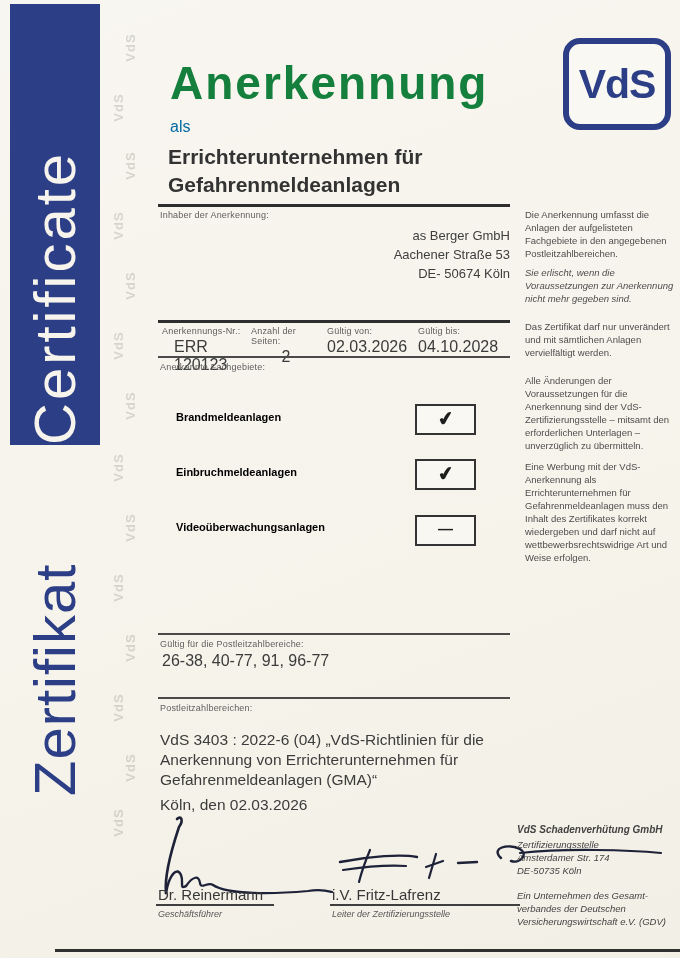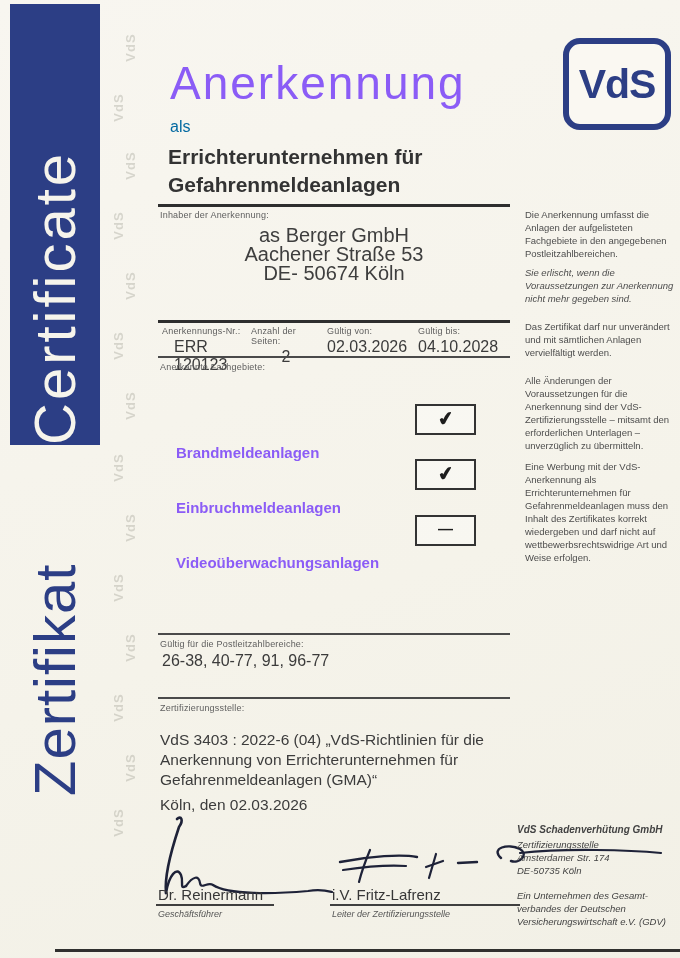--- a/index.html
+++ b/index.html
@@ -20,33 +20,33 @@
   .spine-zertifikat{left:10px;top:446px;width:90px;height:350px;color:#2c3e85;
     font-size:58px;font-weight:500;letter-spacing:1px;}
   
   .wm{position:absolute;transform:rotate(-90deg);color:#8d8d80;opacity:.30;
     font-size:13px;font-weight:700;letter-spacing:1px;}
   
   .vds-logo{left:563px;top:38px;width:96px;height:80px;border:6px solid #2c3e85;
     border-radius:17px;background:#faf8f2;display:flex;align-items:center;justify-content:center;}
   .vds-logo span{color:#2c3e85;font-size:41px;font-weight:700;letter-spacing:-1px;}
   
-  .title{left:170px;top:56px;font-size:46px;font-weight:400;color:#8b5cf6;letter-spacing:2px;}
+  .title{left:170px;top:56px;font-size:46px;font-weight:700;color:#15803d;letter-spacing:2px;}
   .als{left:170px;top:118px;font-size:16px;color:#0369a1;}
   .subtitle{left:168px;top:143px;width:350px;font-size:21px;font-weight:700;color:#333;line-height:28px;}
   
   .rule{background:#2e2e2e;}
   .rule.thin{background:#4a4a4a;}
   
   .lbl{font-size:9px;color:#5e5e5e;letter-spacing:.2px;}
   .val{font-size:16px;color:#3b3b3b;}
   
-  .holder{left:158px;top:226px;width:352px;text-align:center;font-size:20px;line-height:19px;color:#3e3e3e;}
+  .holder{left:158px;top:226px;width:352px;text-align:right;font-size:13px;line-height:19px;color:#3e3e3e;}
   
-  .fach-label{font-size:15px;font-weight:700;color:#8b5cf6;margin-top:33px;}
+  .fach-label{font-size:11px;font-weight:700;color:#000000;}
   .checkbox{width:57px;height:27px;border:2px solid #333;background:rgba(255,255,255,.35);
     display:flex;align-items:center;justify-content:center;}
   .mark-check{font-size:19px;font-weight:700;color:#1d1d1d;transform:rotate(-9deg) translateY(-1px);}
   .mark-dash{font-size:15px;font-weight:700;color:#1d1d1d;transform:translateY(-2px);}
   
   .para{font-size:15.5px;line-height:20px;color:#3c3c3c;}
   
   .note{left:525px;width:150px;font-size:9.5px;line-height:13px;color:#4d4d4d;}
   
   .issuer{left:517px;top:824px;width:158px;font-style:italic;color:#434343;}
@@ -137,21 +137,21 @@
   <div class="abs fach-label" style="left:176px;top:521px;">Videoüberwachungsanlagen</div>
   <div class="abs checkbox" style="left:415px;top:515px;">
     <span class="mark-dash">—</span>
   </div>
 
   <div class="abs rule thin" style="left:158px;top:633px;width:352px;height:2px;"></div>
   <div class="abs lbl" style="left:160px;top:639px;">Gültig für die Postleitzahlbereiche:</div>
   <div class="abs val" style="left:162px;top:652px;">26-38, 40-77, 91, 96-77</div>
 
   <div class="abs rule thin" style="left:158px;top:697px;width:352px;height:1.5px;"></div>
-  <div class="abs lbl" style="left:160px;top:703px;">Zertifizierungsstelle:</div>
+  <div class="abs lbl" style="left:160px;top:703px;">Postleitzahlbereichen:</div>
   <div class="abs para" style="left:160px;top:730px;width:348px;">VdS 3403 : 2022-6 (04)  „VdS-Richtlinien für die Anerkennung von Errichterunternehmen für Gefahrenmeldeanlagen (GMA)“</div>
 
   <div class="abs para" style="left:160px;top:795px;">Köln, den  02.03.2026</div>
 
   <svg class="abs" style="left:156px;top:812px;" width="220" height="95" viewBox="0 0 220 95">
     <path d="M21,7 C25,3 28,8 23,15 C16,36 8,62 10,81" stroke-width="2.6"></path>
     <path d="M10,81 C13,63 21,54 25,63 C28,70 23,78 30,74" stroke-width="2.4"></path>
     <path d="M30,74 C37,64 43,63 44,71 C45,78 52,69 57,73" stroke-width="2.2"></path>
     <path d="M57,73 C72,83 118,82 152,79 C165,77 172,79 176,80" stroke-width="2.2"></path>
   </svg>

